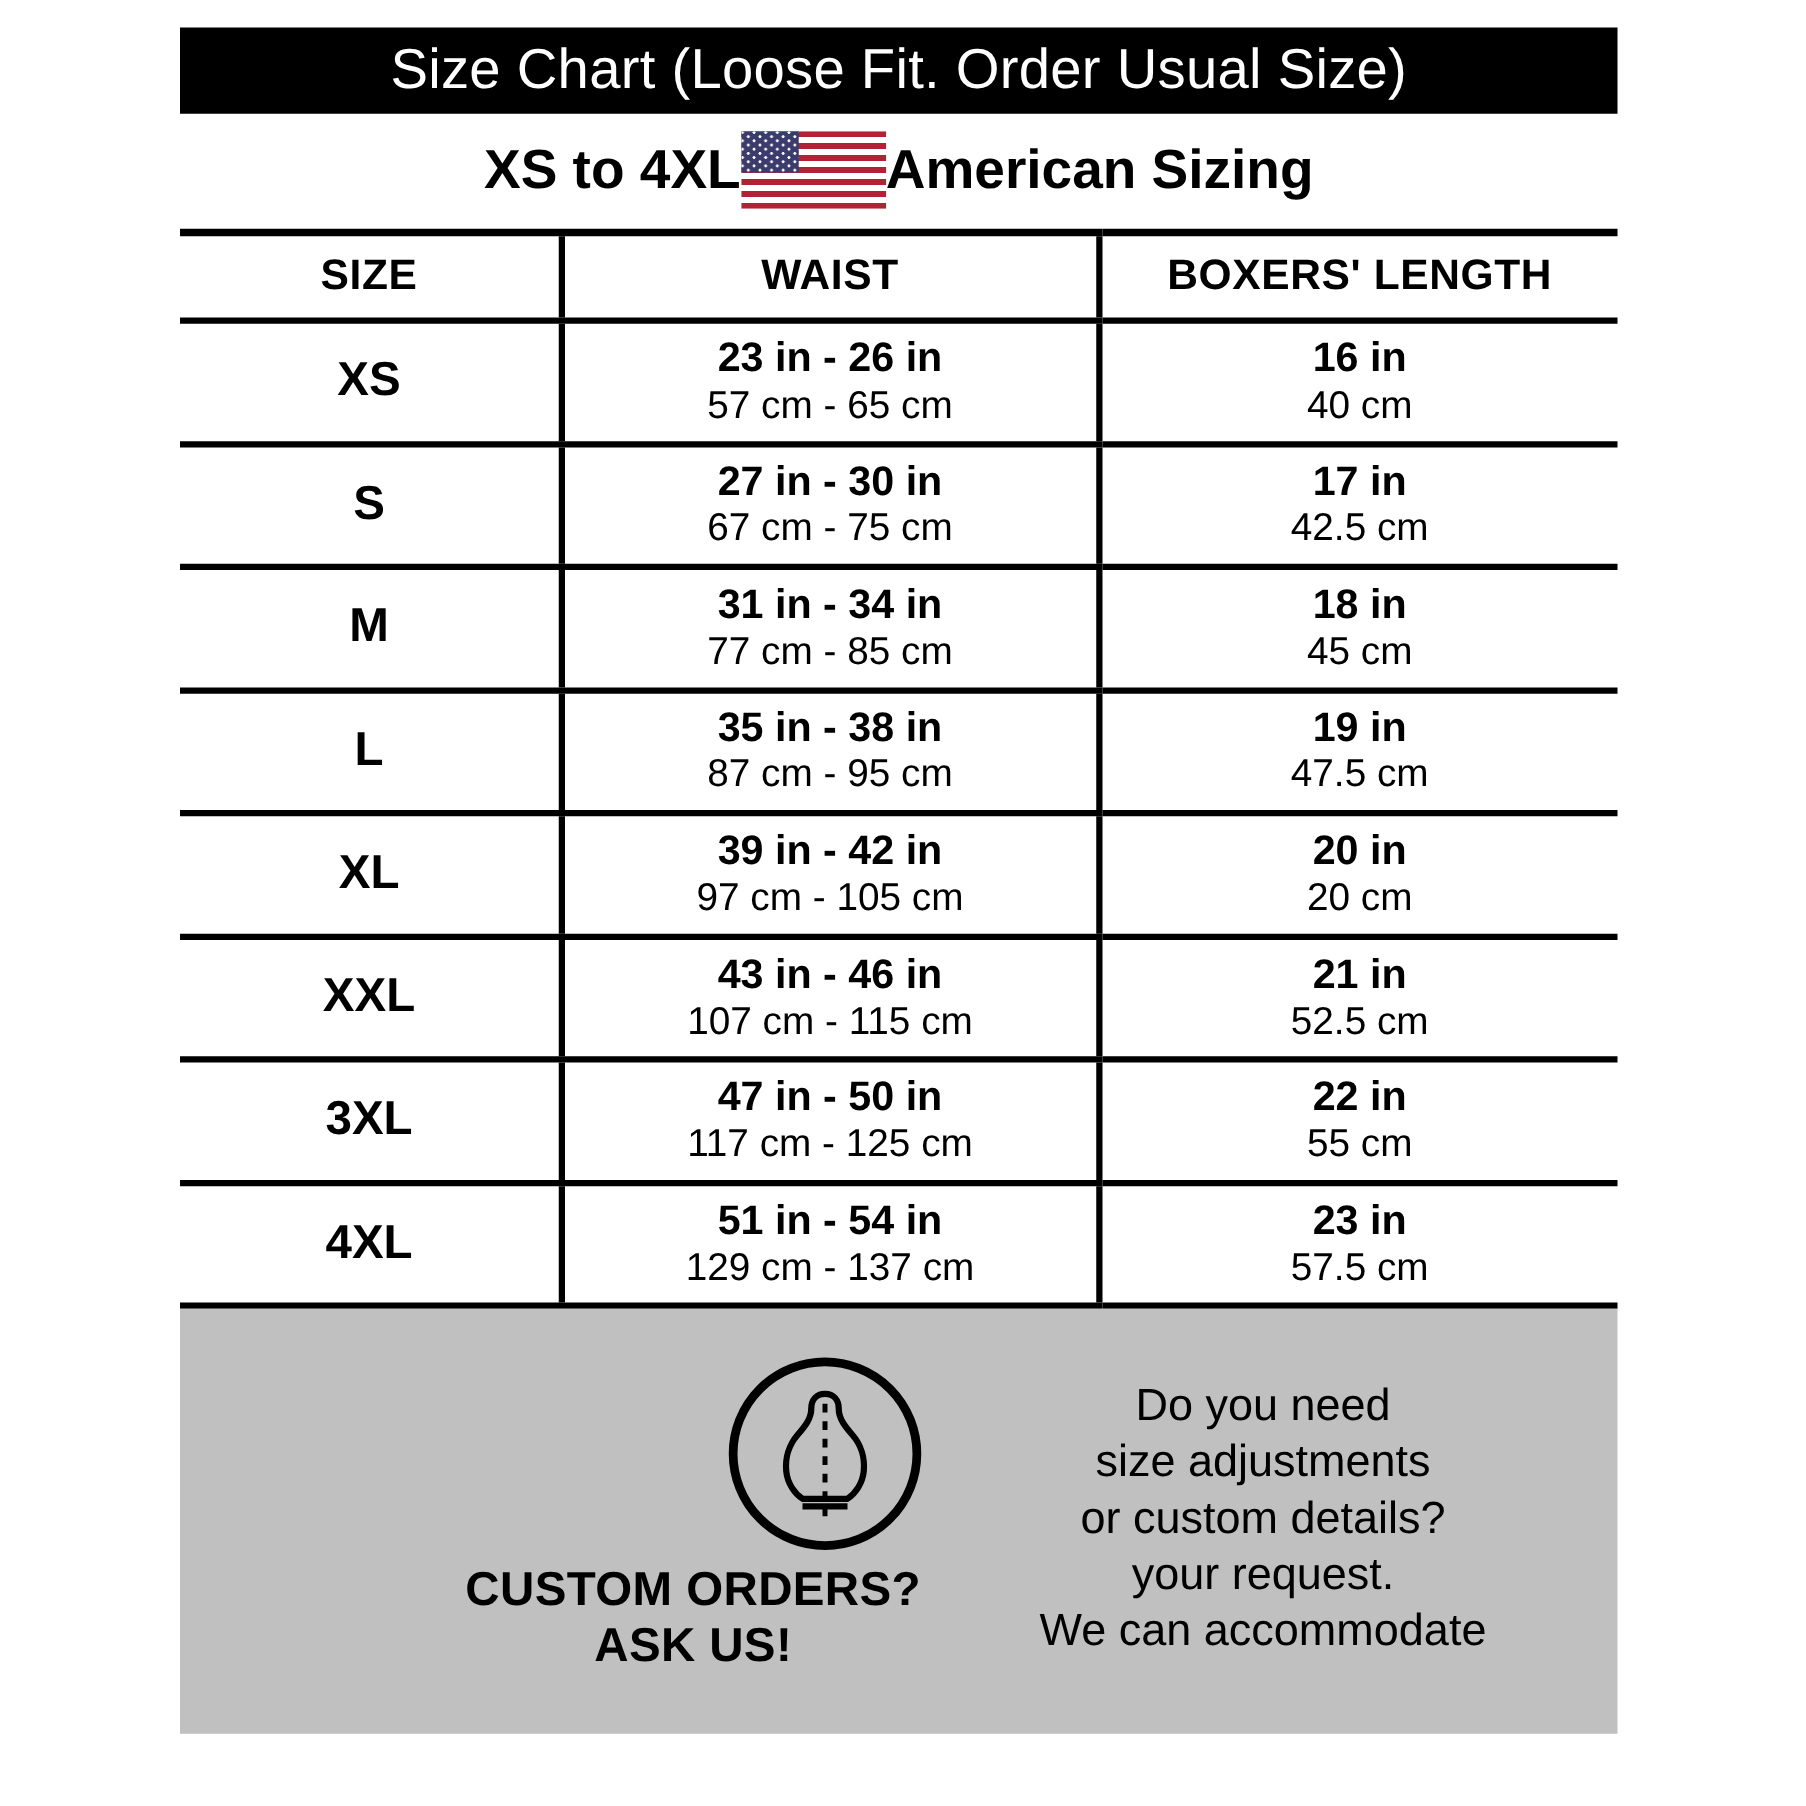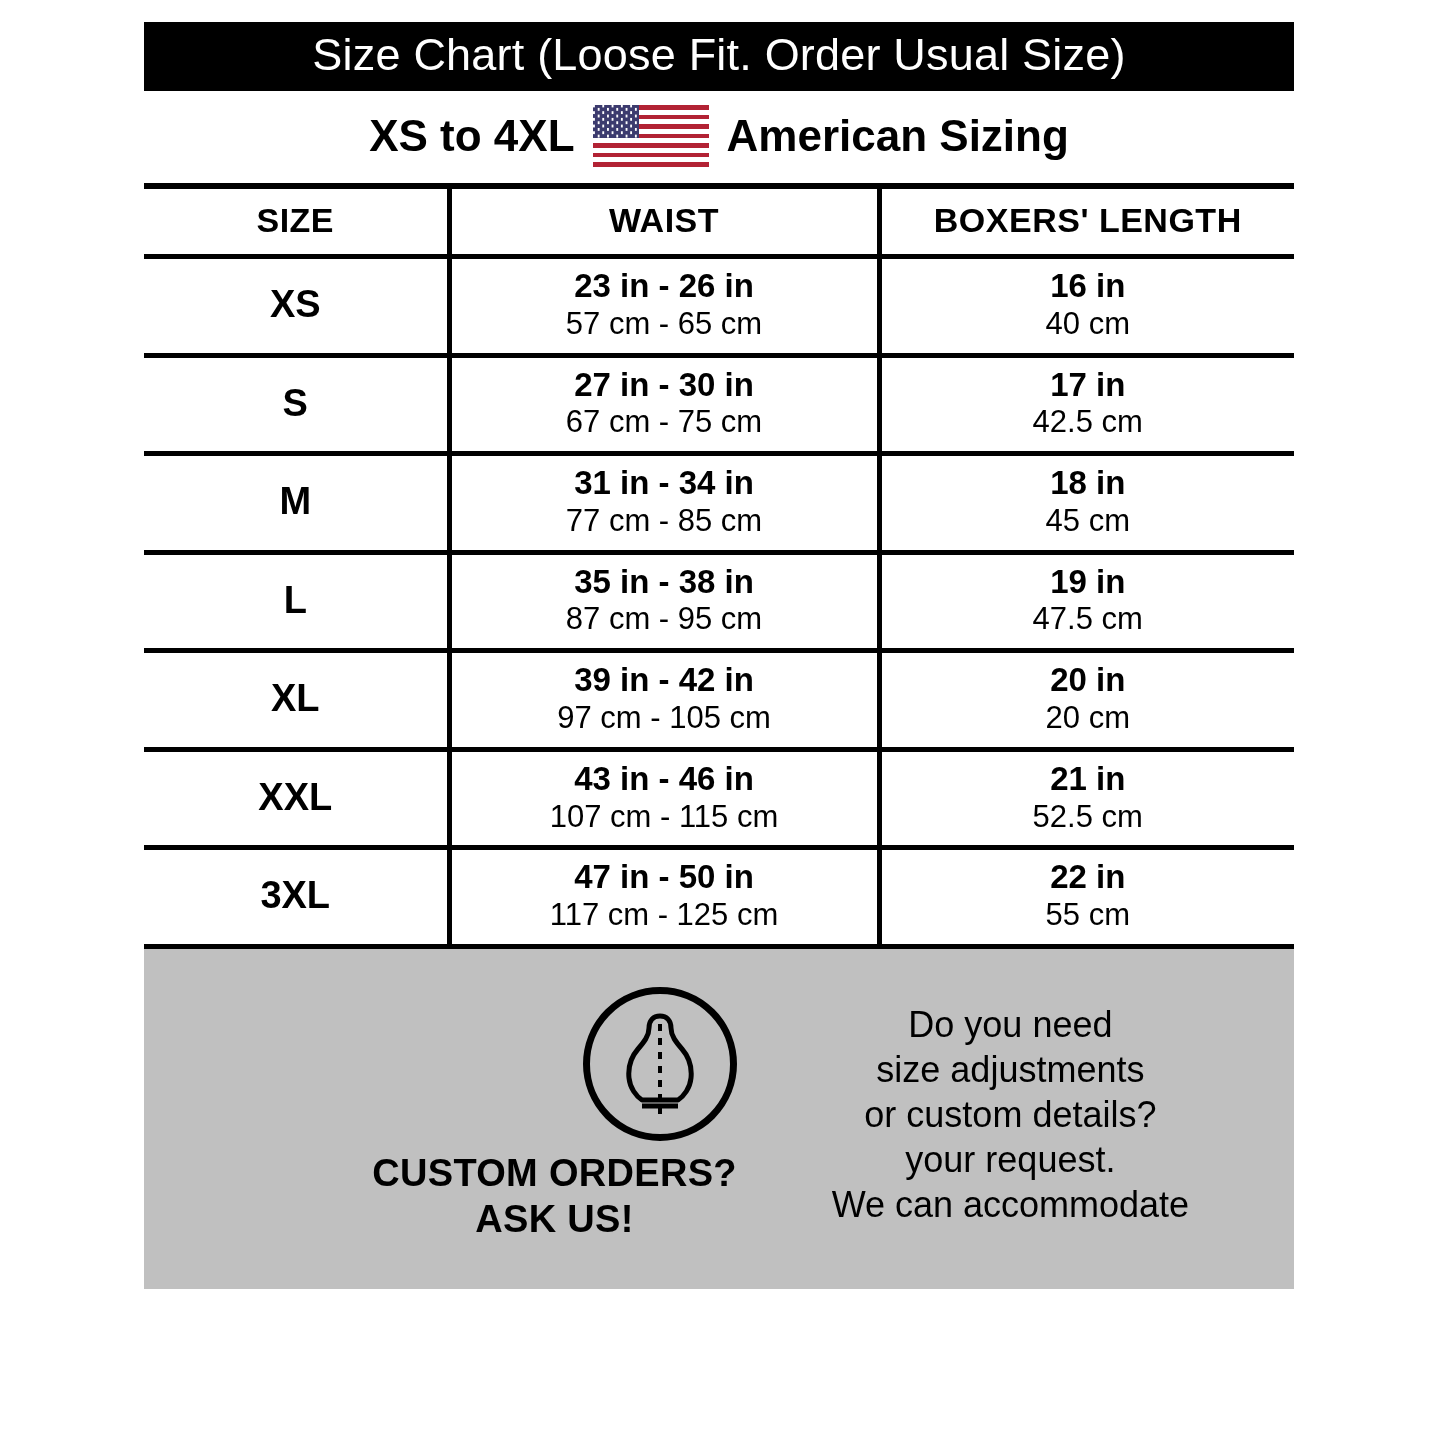--- a/index.html
+++ b/index.html
@@ -29,21 +29,20 @@
     font-size: 45px;
     font-weight: 400;
     letter-spacing: 0.2px;
     line-height: 1.0;
   }
   
   .subtitle {
     display: flex;
     align-items: center;
     justify-content: center;
-    gap: 18px;
     padding: 14px 0 16px 0;
     font-size: 44px;
     font-weight: bold;
   }
   .flag {
     position: relative;
     width: 116px;
     height: 62px;
     display: inline-block;
     background: #ffffff;
@@ -271,20 +270,31 @@
       </tr>
       <tr>
         <td class="size-cell">3XL</td>
         <td class="divider">
           <div class="line-in">47 in - 50 in</div>
           <div class="line-cm">117 cm - 125 cm</div>
         </td>
         <td class="divider">
           <div class="line-in">22 in</div>
           <div class="line-cm">55 cm</div>
+        </td>
+      </tr>
+      <tr>
+        <td class="size-cell">4XL</td>
+        <td class="divider">
+          <div class="line-in">51 in - 54 in</div>
+          <div class="line-cm">129 cm - 137 cm</div>
+        </td>
+        <td class="divider">
+          <div class="line-in">23 in</div>
+          <div class="line-cm">57.5 cm</div>
         </td>
       </tr>
     </tbody>
   </table>
 
   <div class="footer">
     <div class="footer-left">
       <div class="mannequin-badge">
         <svg width="88" height="108" viewBox="0 0 88 108" aria-hidden="true">
           <path d="M44 6 C37 6 33 11 33 18 C33 26 28 32 22 39 C15 47 12 58 13 68 C14 78 20 86 26 90 L62 90 C68 86 74 78 75 68 C76 58 73 47 66 39 C60 32 55 26 55 18 C55 11 51 6 44 6 Z" fill="none" stroke="#000" stroke-width="5" stroke-linejoin="round"></path>

